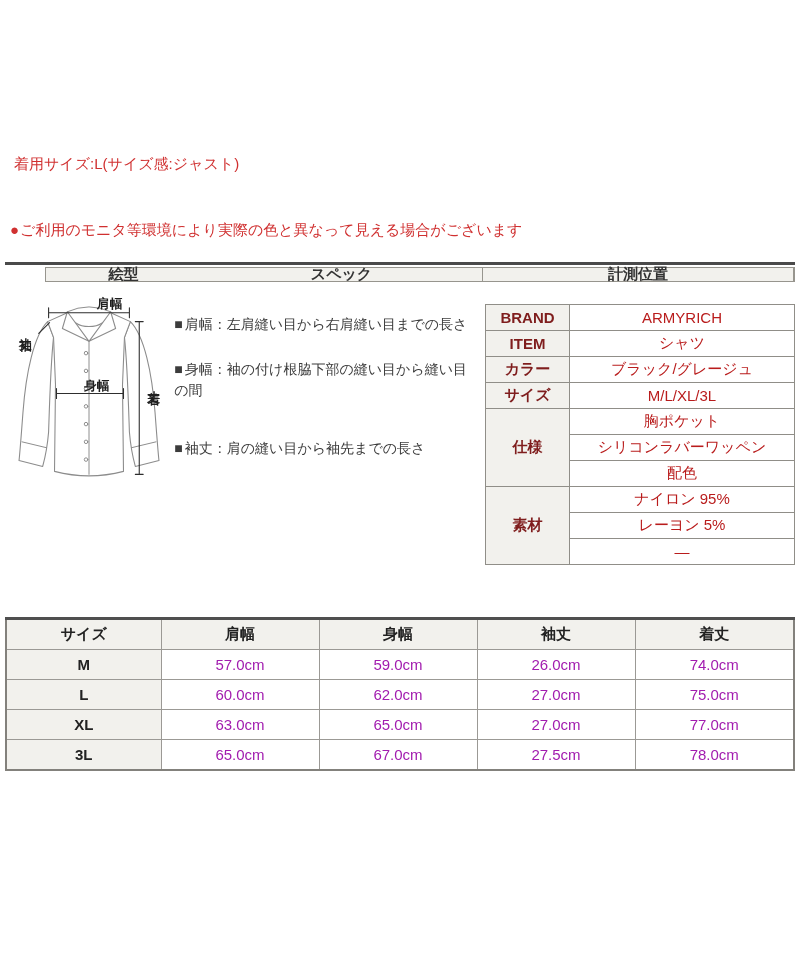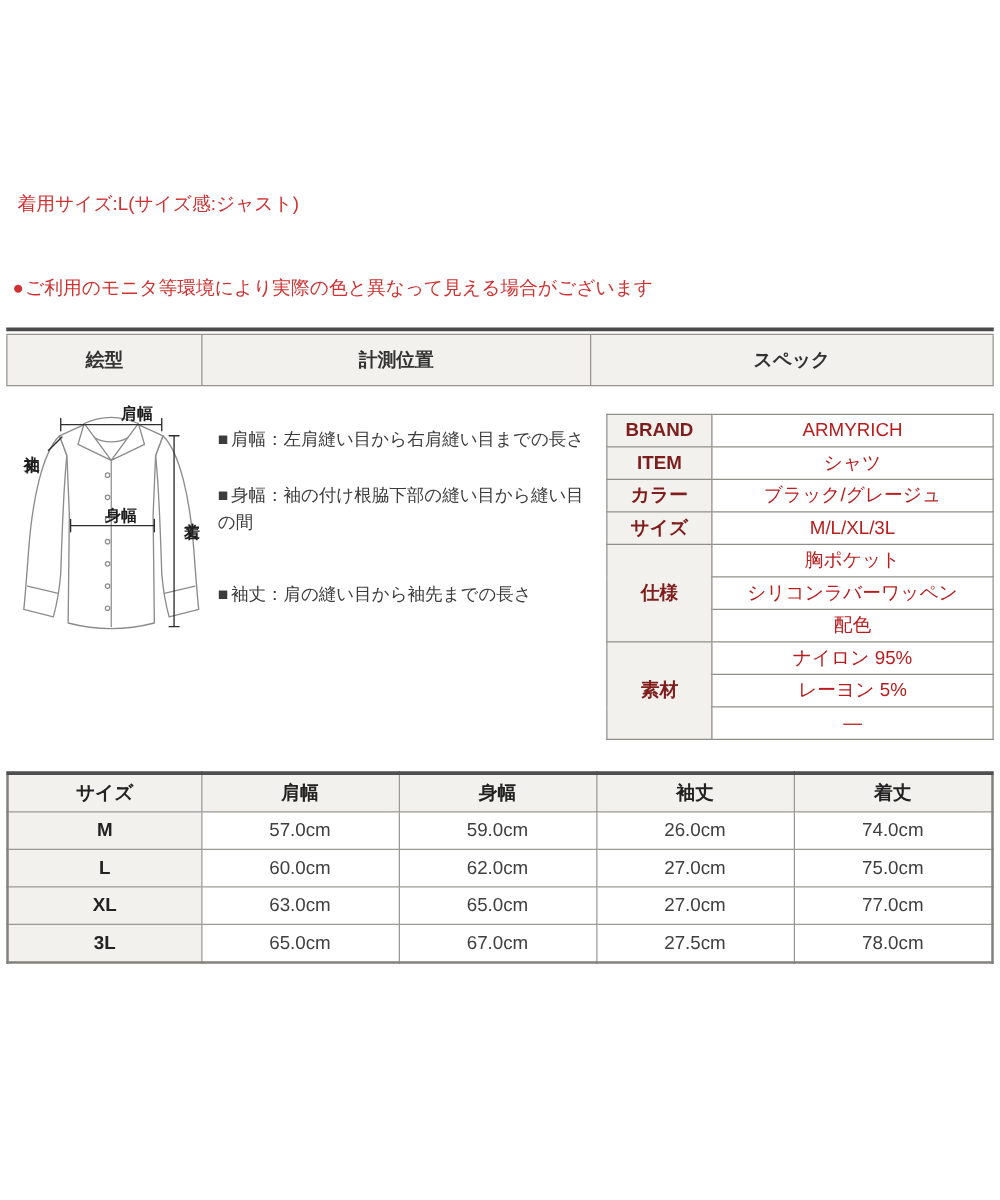--- a/index.html
+++ b/index.html
@@ -9,21 +9,21 @@
   .red{color:#d03030;}
 
   .model-notes{position:absolute;top:151px;left:14px;font-size:15px;line-height:25px;}
   .monitor-note{position:absolute;top:221px;left:10px;font-size:15px;white-space:nowrap;}
   .bottom-note{position:absolute;top:782px;left:8px;font-size:15px;white-space:nowrap;}
   .note-bullet{margin-right:1px;}
 
   
   .info-section{position:absolute;top:262px;left:5px;width:790px;}
   .top-rule{border-top:3px solid #4a4a4a;margin-bottom:2px;}
-  .info-header{display:flex;height:42px;background:#f2f1ed;border:1px solid #97958e;box-sizing:border-box;}
+  .info-header{display:flex;height:15px;background:#f2f1ed;border:1px solid #97958e;box-sizing:border-box;margin-left:40px;}
   .info-header .cell{display:flex;align-items:center;justify-content:center;
     font-weight:bold;font-size:15px;color:#333;box-sizing:border-box;}
   .info-header .c1{width:155px;}
   .info-header .c2{width:312px;border-left:1px solid #97958e;border-right:1px solid #97958e;}
   .info-header .c3{flex:1;}
 
   .info-body{display:flex;align-items:flex-start;}
   .col-diagram{width:168px;padding-top:14px;box-sizing:border-box;}
   .col-measure{width:308px;padding:32px 4px 0 2px;font-size:14px;color:#3c3c3c;
     line-height:21px;box-sizing:border-box;}
@@ -39,21 +39,21 @@
     padding:0 2px;box-sizing:border-box;}
   .spec-table th{background:#f2f1ed;width:84px;font-weight:bold;color:#7f1d1d;}
   .spec-table td{color:#b91c1c;}
 
   
   .size-chart{position:absolute;top:617px;left:5px;width:788px;border-collapse:collapse;
     font-size:15px;table-layout:fixed;border:2px solid #83817c;border-top:3px solid #4f4f4f;}
   .size-chart th,.size-chart td{border:1px solid #9b9995;height:27px;text-align:center;}
   .size-chart thead th{background:#f2f1ed;font-weight:bold;color:#222;}
   .size-chart .row-label{background:#f2f1ed;font-weight:bold;color:#222;}
-  .size-chart td{color:#404040;}
+  .size-chart td{color:#a21caf;}
 
   
   .shirt-svg{display:block;margin-left:4px;}
   .shirt-outline{fill:#fff;stroke:#8c8c8c;stroke-width:1.1;stroke-linejoin:round;stroke-linecap:round;}
   .shirt-line{fill:none;stroke:#8c8c8c;stroke-width:1;stroke-linecap:round;}
   .measure-line{fill:none;stroke:#2e2e2e;stroke-width:1.1;stroke-linecap:round;}
   .measure-label{font-family:"Liberation Sans","DejaVu Sans",sans-serif;font-size:13px;
     font-weight:bold;fill:#1f1f1f;}
   .v-label{writing-mode:vertical-rl;}
 </style>
@@ -67,22 +67,22 @@
   </div>
 
   <div class="monitor-note red">
     <span class="note-bullet">●</span><span>ご利用のモニタ等環境により実際の色と異なって見える場合がございます</span>
   </div>
 
   <div class="info-section">
     <div class="top-rule"></div>
     <div class="info-header">
       <div class="cell c1">絵型</div>
+      <div class="cell c3">スペック</div>
       <div class="cell c2">計測位置</div>
-      <div class="cell c3">スペック</div>
     </div>
 
     <div class="info-body">
 
       <div class="col-diagram">
         <svg class="shirt-svg" width="160" height="202" viewBox="0 0 160 205">
           <g>
 
             <path class="shirt-outline" d="M38,26 C24,40 16,78 13,118 C11.5,138 10,158 9,167 L33,173 C36,162 38,150 39,138 C40,108 41,70 44,42 Z"></path>
             <path class="shirt-line" d="M12,148 L37,154"></path>

